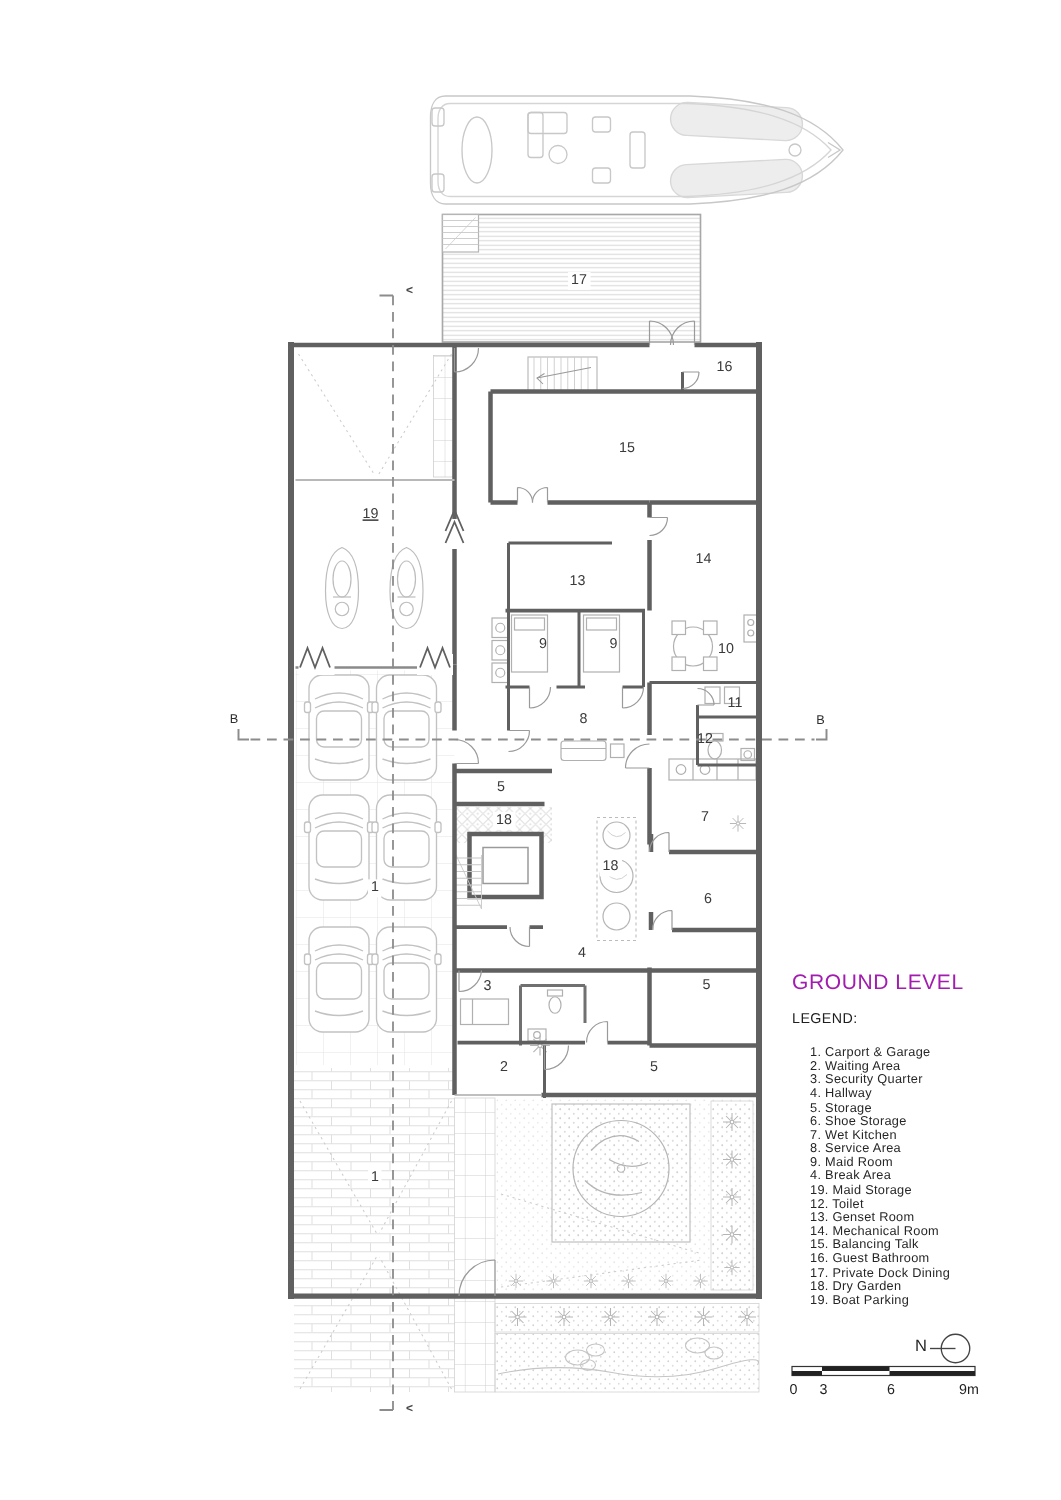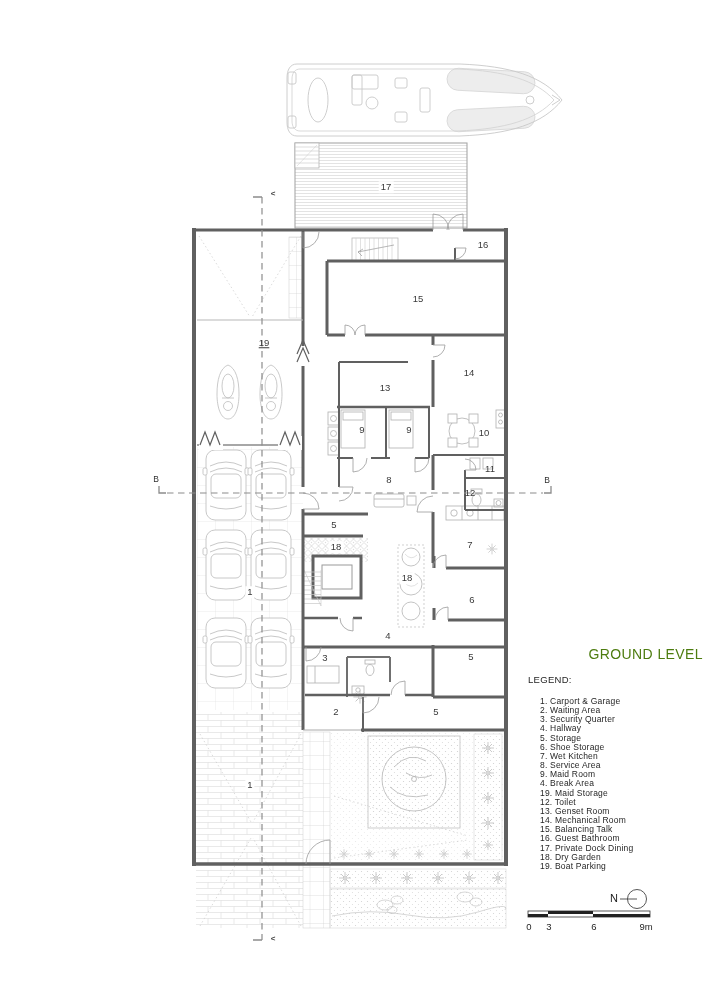--- a/index.html
+++ b/index.html
@@ -7,21 +7,21 @@
           font-family:"Liberation Sans", sans-serif;}
   #plan-svg{position:absolute;left:0;top:0;}
   .plabel{position:absolute;transform:translate(-50%,-50%);font-size:9.5px;color:#3a3a3a;
           white-space:nowrap;line-height:1;}
   .plabel.bg{background:#ffffff;padding:1px 2px;}
   .plabel.sm{font-size:8.5px;color:#2f2f2f;}
   .plabel.arrow{font-size:8px;color:#444;font-weight:bold;}
   .plabel.scale{font-size:9.5px;color:#1f1f1f;}
   .plabel.north{font-size:11px;color:#1f1f1f;}
   #legend{position:absolute;left:528px;top:646px;width:175px;color:#1f1f1f;}
-  #legend .title{font-size:14px;letter-spacing:0.4px;color:#4d7c0f;margin:0 0 12px 0;font-weight:500;text-align:right;}
+  #legend .title{font-size:14px;letter-spacing:0.4px;color:#a21caf;margin:0 0 12px 0;font-weight:500;}
   #legend .sub{font-size:9.5px;letter-spacing:0.3px;margin:0 0 10px 0;}
   #legend ul{list-style:none;margin:12px;padding:0;}
   #legend li{font-size:8.5px;line-height:9.15px;letter-spacing:0.2px;color:#262626;}
 </style>
 </head>
 <body>
 
 <div id="canvas">
 
 <svg id="plan-svg" width="707" height="1000" viewBox="0 0 707 1000">
@@ -302,21 +302,21 @@
 <g stroke="#444444" fill="none" stroke-width="0.9">
   <circle cx="637" cy="899" r="9.5"></circle>
   <path d="M620,899 H637"></path>
 </g>
 </svg>
 
 <div id="labels">
       <div class="plabel bg" style="left: 386px; top: 187px;">17</div>
       <div class="plabel" style="left: 483px; top: 245px;">16</div>
       <div class="plabel" style="left: 418px; top: 299px;">15</div>
-      <div class="plabel" style="left: 264px; top: 343px; text-decoration: underline;">19</div>
+      <div class="plabel" style="left: 247px; top: 343px; text-decoration: underline;">19</div>
       <div class="plabel" style="left: 385px; top: 388px;">13</div>
       <div class="plabel" style="left: 469px; top: 373px;">14</div>
       <div class="plabel" style="left: 362px; top: 430px;">9</div>
       <div class="plabel" style="left: 409px; top: 430px;">9</div>
       <div class="plabel" style="left: 484px; top: 433px;">10</div>
       <div class="plabel" style="left: 490px; top: 469px;">11</div>
       <div class="plabel" style="left: 389px; top: 480px;">8</div>
       <div class="plabel" style="left: 470px; top: 493px;">12</div>
       <div class="plabel" style="left: 334px; top: 525px;">5</div>
       <div class="plabel bg" style="left: 336px; top: 547px;">18</div>

